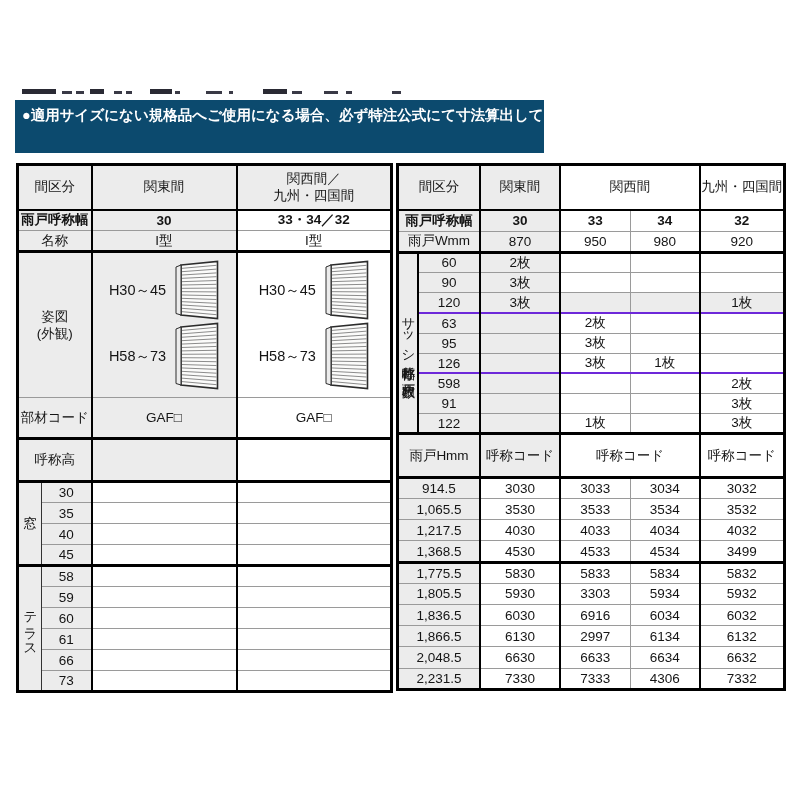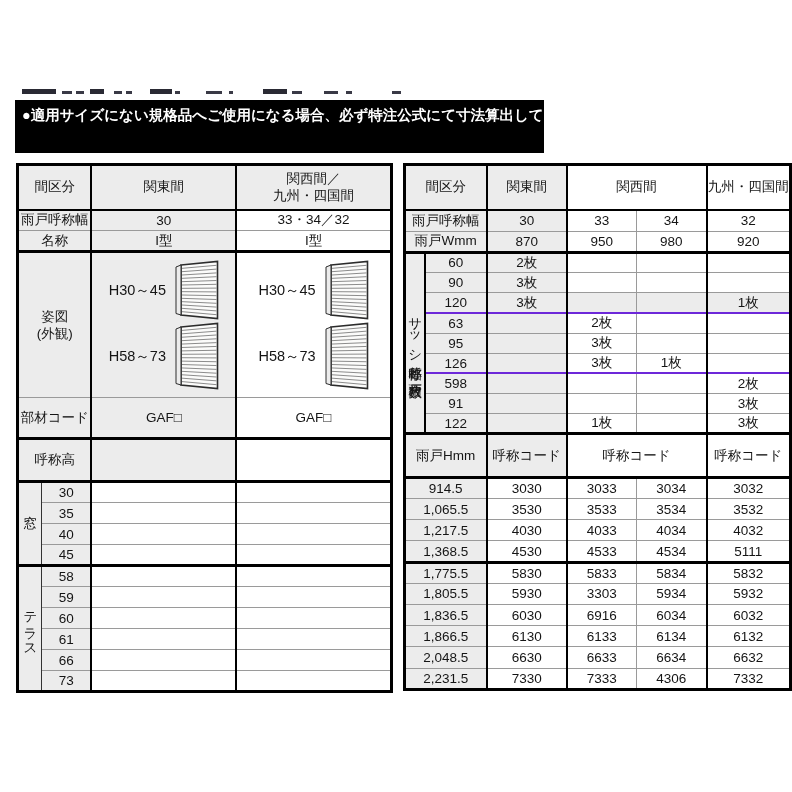--- a/index.html
+++ b/index.html
@@ -6,42 +6,42 @@
   body{width:792px;height:792px;background:#ffffff;position:relative;overflow:hidden;
        font-family:"Liberation Sans","DejaVu Sans",sans-serif;color:#151515;}
 
   
   .remnant{position:absolute;left:22px;top:87px;width:540px;height:7px;
            display:flex;align-items:flex-end;}
   .remnant span{display:inline-block;height:3px;background:#3a3a46;}
   .remnant span.t{height:5px;background:#2a2a34;}
 
   
-  .banner{position:absolute;left:15px;top:100px;width:529px;height:53px;background:#000000;
+  .banner{position:absolute;left:15px;top:100px;width:529px;height:53px;background:#0c4a6e;
           color:#ffffff;font-weight:bold;font-size:14.5px;line-height:23px;
           padding-top:4px;box-sizing:border-box;}
   .banner .l1{padding-left:7px;white-space:nowrap;}
   .banner .l2{padding-left:21px;white-space:nowrap;}
 
   
-  .tables{position:absolute;left:16px;top:163px;display:flex;gap:10px;}
+  .tables{position:absolute;left:16px;top:163px;display:flex;gap:3px;}
   table.tbl{border-collapse:collapse;table-layout:fixed;height:528px;
             border:3px solid #000;}
   .tbl td{border:1px solid #9a9a9a;text-align:center;vertical-align:middle;
           font-size:13.5px;padding:0;overflow:hidden;background:#fff;}
   .shade{background:#ececec !important;}
   .lbl{font-size:13px;}
   .small{font-size:11.5px;}
   .bL3{border-left:2.5px solid #000 !important;}
   .bL2{border-left:2px solid #000 !important;}
   .bL1k{border-left:1px solid #333 !important;}
   tr.sep3{border-bottom:3px solid #000;}
   tr.sep2{border-bottom:2px solid #000;}
   tr.sep2k{border-bottom:2px solid #6d28d9;}
-  tr.sep1k{border-bottom:1px solid #333;}
+  tr.sep1k{border-bottom:1px solid #333;font-weight:bold;}
   tr.sep1b{border-bottom:1.5px solid #222;}
   tr.r1{height:45px;} tr.r2{height:21px;} tr.rS{height:20px;}
   tr.rFig{height:146px;} tr.rPart{height:41px;margin-left:40px;} tr.rHdr{height:43px;} tr.rB{height:21px;}
 
   .grp{border-right:1px solid #333 !important;font-size:13px;}
   .vtext{writing-mode:vertical-rl;text-orientation:upright;letter-spacing:1px;
          margin:0 auto;display:inline-block;}
   .vlab{font-size:11px;}
   .vlab .vtext{letter-spacing:0.5px;}
   .grpT{font-size:12px;}
@@ -402,21 +402,21 @@
       <td class="bL3">4030</td>
       <td class="bL3">4033</td>
       <td>4034</td>
       <td class="bL3">4032</td>
     </tr>
     <tr class="rB sep3">
       <td colspan="2" class="shade">1,368.5</td>
       <td class="bL3">4530</td>
       <td class="bL3">4533</td>
       <td>4534</td>
-      <td class="bL3">5111</td>
+      <td class="bL3">3499</td>
     </tr>
     <tr class="rB">
       <td colspan="2" class="shade">1,775.5</td>
       <td class="bL3">5830</td>
       <td class="bL3">5833</td>
       <td>5834</td>
       <td class="bL3">5832</td>
     </tr>
     <tr class="rB">
       <td colspan="2" class="shade">1,805.5</td>
@@ -428,21 +428,21 @@
     <tr class="rB">
       <td colspan="2" class="shade">1,836.5</td>
       <td class="bL3">6030</td>
       <td class="bL3">6916</td>
       <td>6034</td>
       <td class="bL3">6032</td>
     </tr>
     <tr class="rB">
       <td colspan="2" class="shade">1,866.5</td>
       <td class="bL3">6130</td>
-      <td class="bL3">6133</td>
+      <td class="bL3">2997</td>
       <td>6134</td>
       <td class="bL3">6132</td>
     </tr>
     <tr class="rB">
       <td colspan="2" class="shade">2,048.5</td>
       <td class="bL3">6630</td>
       <td class="bL3">6633</td>
       <td>6634</td>
       <td class="bL3">6632</td>
     </tr>

